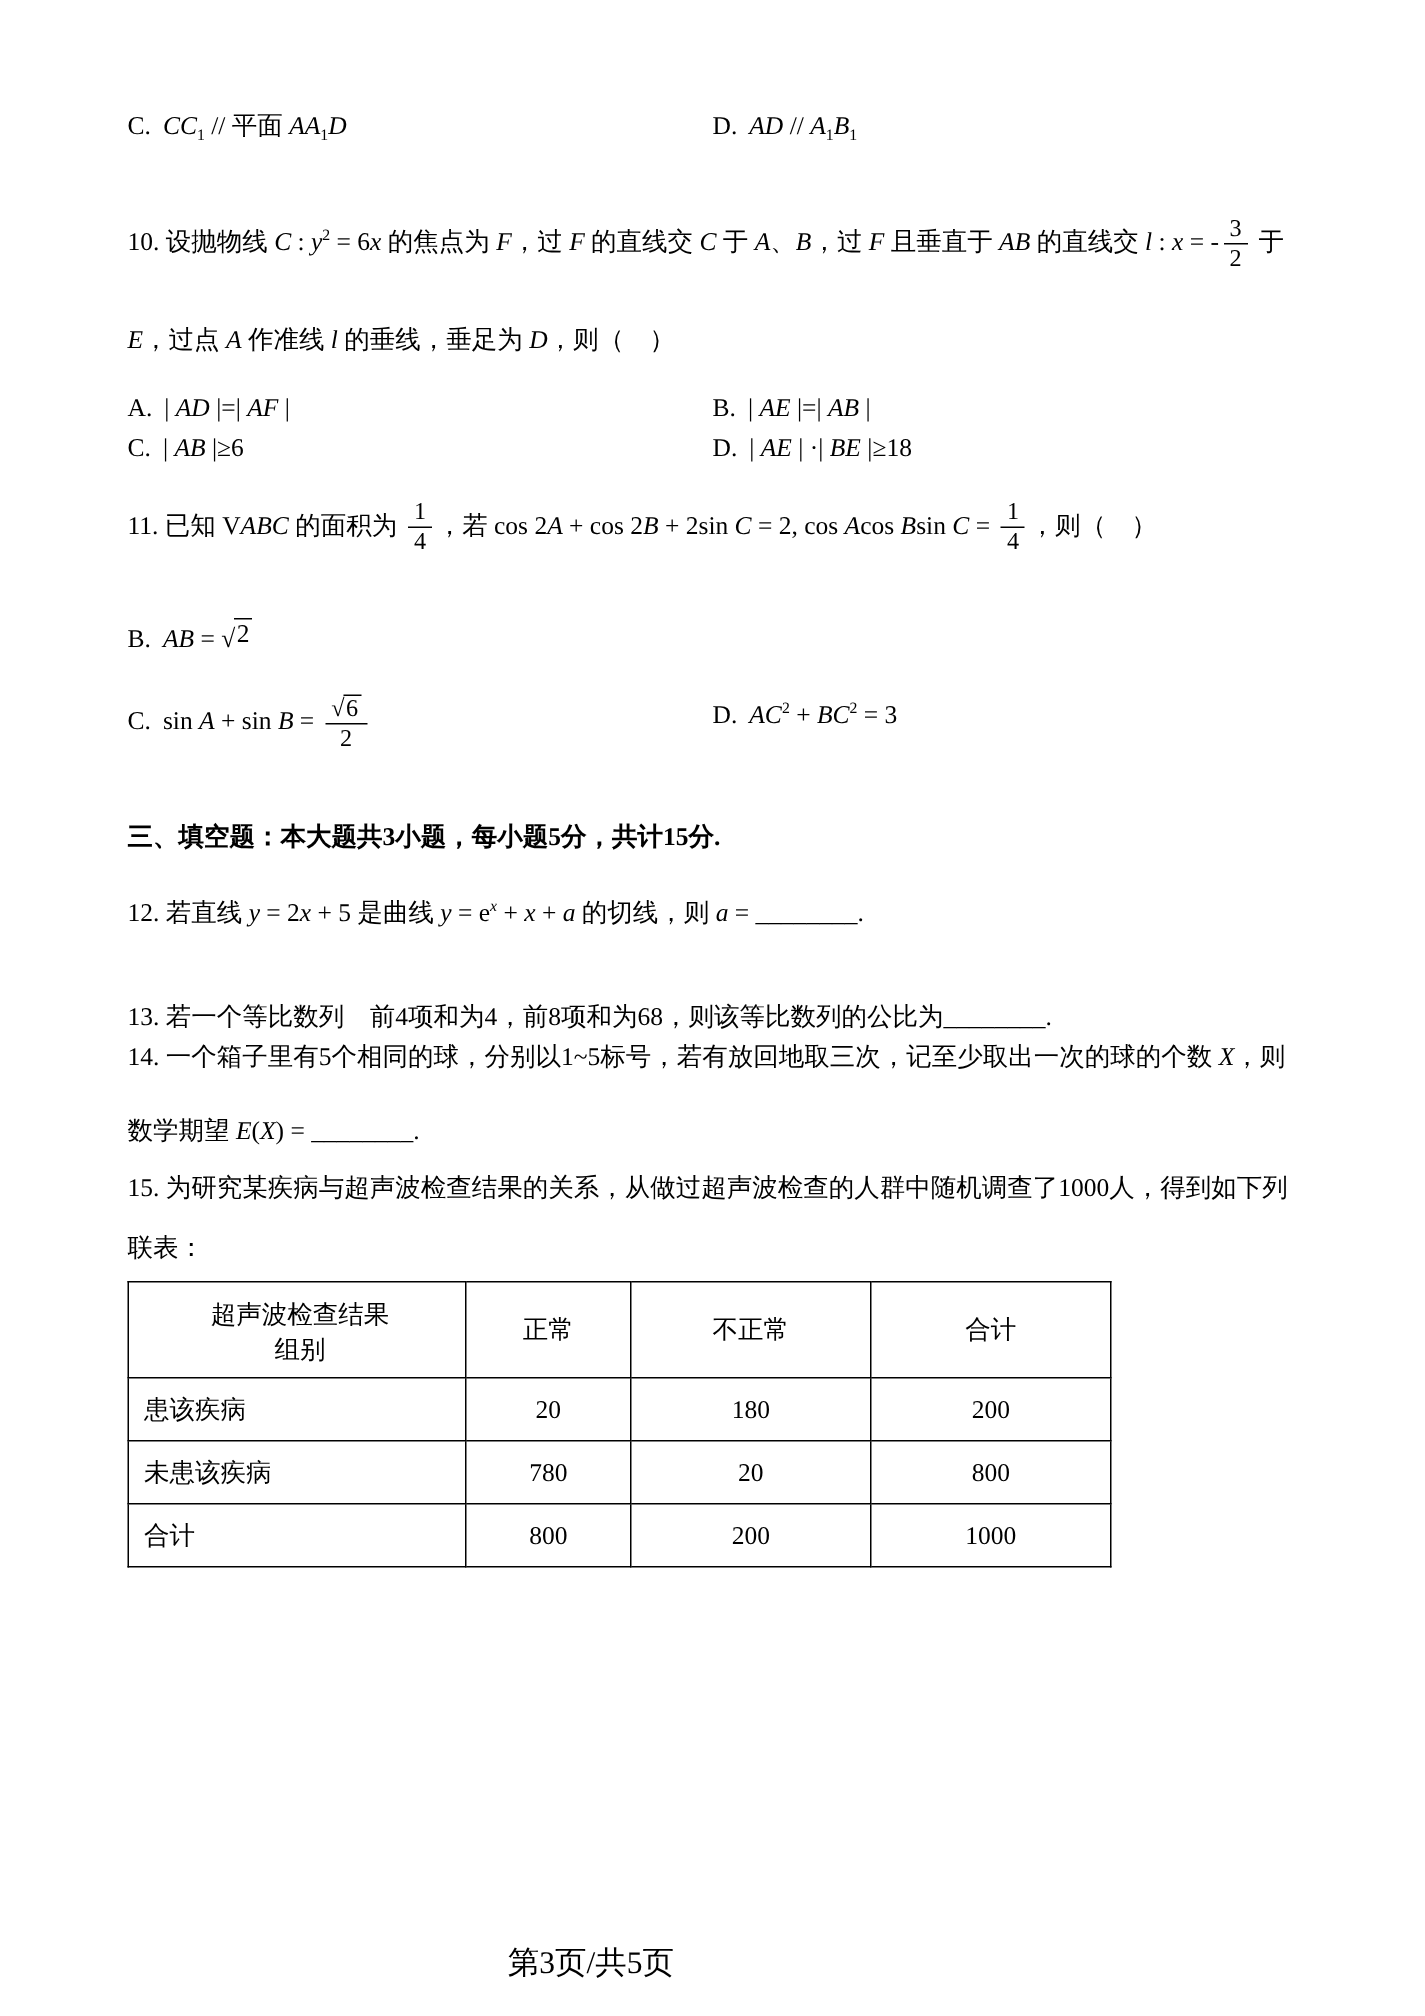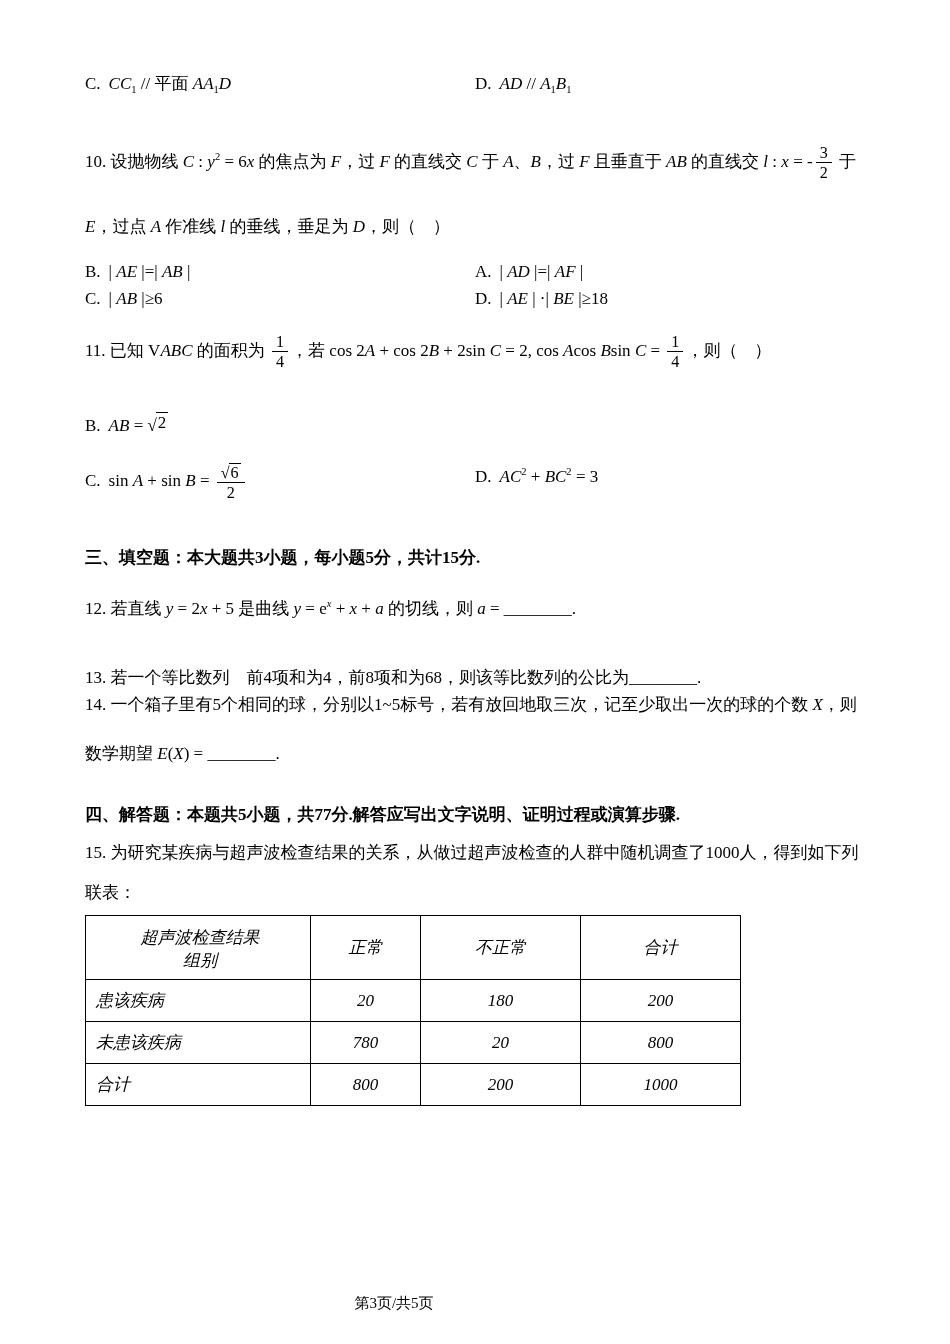--- a/index.html
+++ b/index.html
@@ -31,27 +31,27 @@
   .sqrt { display:inline-flex; align-items:flex-start; }
   .sqrt .rad { margin-right:-1px; }
   .sqrt .rc { border-top:1px solid #000; padding:0 2px; line-height:1.15; }
   .heading { font-weight:bold; }
   .ctable { border-collapse:collapse; table-layout:fixed; }
   .ctable td { border:1px solid #000; text-align:center; vertical-align:middle; padding:2px 6px; }
   .ctable td.c0 { width:225px; text-align:left; padding-left:10px; }
   .ctable td.c1 { width:110px; }
   .ctable td.c2 { width:160px; }
   .ctable td.c3 { width:160px; }
-  .ctable tr { height:42px;font-style:italic; }
+  .ctable tr { height:42px; }
   .ctable tr.hdr { height:64px; }
   .corner-top { text-align:center; padding-top:2px; }
   .corner-bottom { text-align:center; }
   .footer {
     position:absolute; left:0; top:1224px; width:788px;
-    text-align:center; font-size:15px;
+    text-align:center; font-size:21px;
   }
 </style>
 </head>
 <body>
 
 <div class="page">
 
   <div class="row2 line" style="margin-top:70px">
     <div>
       <span class="opt-label">C.</span><span class="formula"><span class="mi">CC</span><sub>1</sub><span> // 平面 </span><span class="mi">AA</span><sub>1</sub><span class="mi">D</span></span>
@@ -62,24 +62,24 @@
   </div>
 
   <div class="line" style="margin-top:46px"><span>10. 设抛物线 </span><span class="mi">C</span><span> : </span><span class="mi">y</span><sup>2</sup><span> = 6</span><span class="mi">x</span><span> 的焦点为 </span><span class="mi">F</span><span>，过 </span><span class="mi">F</span><span> 的直线交 </span><span class="mi">C</span><span> 于 </span><span class="mi">A</span><span>、</span><span class="mi">B</span><span>，过 </span><span class="mi">F</span><span> 且垂直于 </span><span class="mi">AB</span><span> 的直线交 </span><span class="mi">l</span><span> : </span><span class="mi">x</span><span> = -</span><span class="frac">
         <span class="num"><span>3</span></span>
         <span class="den"><span>2</span></span>
       </span><span> 于</span></div>
   <div class="line" style="margin-top:30px"><span class="mi">E</span><span>，过点 </span><span class="mi">A</span><span> 作准线 </span><span class="mi">l</span><span> 的垂线，垂足为 </span><span class="mi">D</span><span>，则（　）</span></div>
 
   <div class="row2 line" style="margin-top:18px">
     <div>
-      <span class="opt-label">B.</span><span class="formula"><span>| </span><span class="mi">AE</span><span> |=| </span><span class="mi">AB</span><span> |</span></span>
+      <span class="opt-label">A.</span><span class="formula"><span>| </span><span class="mi">AD</span><span> |=| </span><span class="mi">AF</span><span> |</span></span>
     </div>
     <div>
-      <span class="opt-label">A.</span><span class="formula"><span>| </span><span class="mi">AD</span><span> |=| </span><span class="mi">AF</span><span> |</span></span>
+      <span class="opt-label">B.</span><span class="formula"><span>| </span><span class="mi">AE</span><span> |=| </span><span class="mi">AB</span><span> |</span></span>
     </div>
   </div>
   <div class="row2 line" style="">
     <div>
       <span class="opt-label">C.</span><span class="formula"><span>| </span><span class="mi">AB</span><span> |≥6</span></span>
     </div>
     <div>
       <span class="opt-label">D.</span><span class="formula"><span>| </span><span class="mi">AE</span><span> | ·| </span><span class="mi">BE</span><span> |≥18</span></span>
     </div>
   </div>
@@ -115,21 +115,20 @@
     </div>
   </div>
 
   <div class="line heading" style="margin-top:42px">三、填空题：本大题共3小题，每小题5分，共计15分.</div>
 
   <div class="line" style="margin-top:24px"><span>12. 若直线 </span><span class="mi">y</span><span> = 2</span><span class="mi">x</span><span> + 5 是曲线 </span><span class="mi">y</span><span> = e</span><sup class="mi">x</sup><span> + </span><span class="mi">x</span><span> + </span><span class="mi">a</span><span> 的切线，则 </span><span class="mi">a</span><span> = ________.</span></div>
   <div class="line" style="margin-top:42px">13. 若一个等比数列　前4项和为4，前8项和为68，则该等比数列的公比为________.</div>
   <div class="line" style=""><span>14. 一个箱子里有5个相同的球，分别以1~5标号，若有放回地取三次，记至少取出一次的球的个数 </span><span class="mi">X</span><span>，则</span></div>
   <div class="line" style="margin-top:22px"><span>数学期望 </span><span class="mi">E</span><span>(</span><span class="mi">X</span><span>) = ________.</span></div>
 
-  <div class="line heading" style="margin-top:34px">四、解答题：本题共5小题，共77分.解答应写出文字说明、证明过程或演算步骤.</div>
 
   <div class="line" style="margin-top:11px">15. 为研究某疾病与超声波检查结果的关系，从做过超声波检查的人群中随机调查了1000人，得到如下列</div>
   <div class="line" style="margin-top:13px">联表：</div>
 
   <table class="ctable" style="margin-top:9px">
     <tbody>
       <tr class="hdr">
         <td class="c0">
           <div class="corner-top">超声波检查结果</div>
           <div class="corner-bottom">组别</div>

